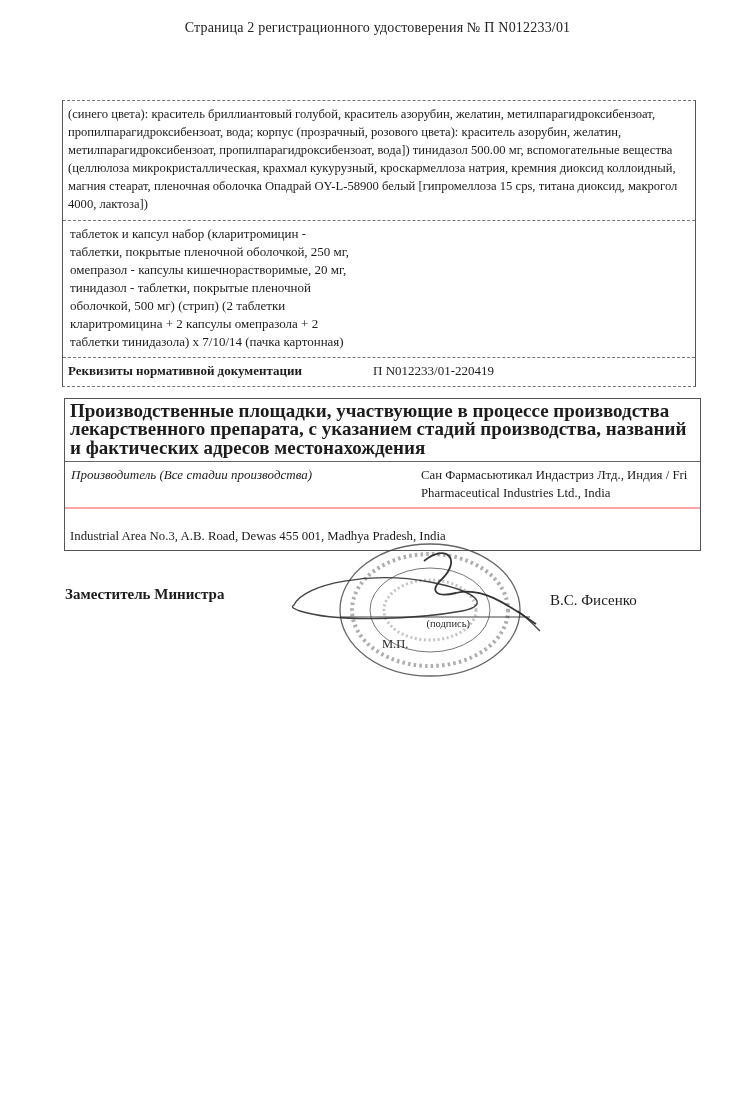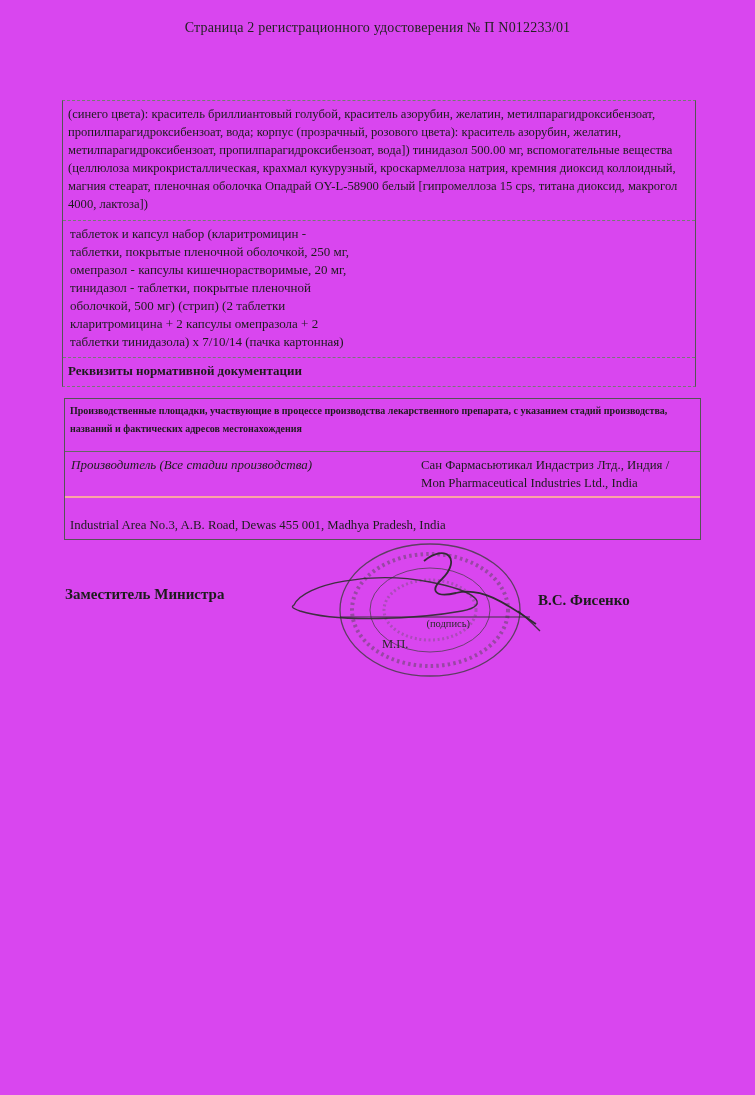--- a/index.html
+++ b/index.html
@@ -1,20 +1,20 @@
 <!DOCTYPE html>
 <html><head>
 <meta charset="utf-8">
 <style>
   html, body { margin:0; padding:0; background:#e8e8e8; }
   .page {
     position:relative;
     width:755px; height:1095px;
     margin:0 auto;
-    background:#d946ef;
+    background:#ffffff;
     font-family:"Liberation Serif", serif;
     color:#1c1c1c;
     overflow:hidden;
   }
   .doc-header {
     position:absolute; top:20px; left:0; width:100%;
     text-align:center; font-size:14px; letter-spacing:.2px;
     color:#222;
   }
   
@@ -42,22 +42,22 @@
     padding:4px 6px 6px 7px;
     box-sizing:border-box;
   }
   
   .table2 {
     position:absolute; left:64px; top:398px; width:637px;
     border:1px solid #555;
     box-sizing:border-box;
   }
   .t2-header {
-    font-weight:bold; font-size:10px; line-height:18.4px;
-    padding:3px 8px 12px 5px;
+    font-weight:bold; font-size:19px; line-height:18.4px;
+    padding:3px 8px 4px 5px;
     border-bottom:1px solid #666;
   }
   .t2-producer { display:grid; grid-template-columns:356px 1fr; border-bottom:2px solid #fca5a5; }
   .t2-producer-label {
     font-style:italic; font-size:13px; line-height:18px;
     padding:4px 6px; box-sizing:border-box;
   }
   .t2-producer-value {
     font-size:12.8px; line-height:18.2px;
     padding:4px 6px 4px 0; box-sizing:border-box;
@@ -66,22 +66,22 @@
     font-size:12.8px; line-height:17px;
     padding:3px 6px 5px 5px;
     margin-top:16px;
   }
   
   .sig-left {
     position:absolute; left:65px; top:586px;
     font-weight:bold; font-size:15px;
   }
   .sig-right {
-    position:absolute; left:538px; top:592px;
-    font-weight:bold; font-size:15px;
+    position:absolute; left:550px; top:592px;
+    font-weight:normal; font-size:15px;
   }
   .stamp-wrap {
     position:absolute; left:278px; top:531px; width:272px; height:156px;
     pointer-events:none;
   }
   .podpis-label {
     position:absolute; left:340px; top:618px; width:130px;
     text-align:right; font-size:10.5px; color:#2a2a2a;
   }
   .mp-label {
@@ -98,29 +98,30 @@
 
   <div class="table1">
     <div class="t1-continuation">(синего цвета): краситель бриллиантовый голубой, краситель азорубин, желатин, метилпарагидроксибензоат, пропилпарагидроксибензоат, вода; корпус (прозрачный, розового цвета): краситель азорубин, желатин, метилпарагидроксибензоат, пропилпарагидроксибензоат, вода]) тинидазол 500.00 мг, вспомогательные вещества (целлюлоза микрокристаллическая, крахмал кукурузный, кроскармеллоза натрия, кремния диоксид коллоидный, магния стеарат, пленочная оболочка Опадрай OY-L-58900 белый [гипромеллоза 15 cps, титана диоксид, макрогол 4000, лактоза])</div>
 
     <div class="t1-row with-sep">
       <div class="t1-value">таблеток и капсул набор (кларитромицин - таблетки, покрытые пленочной оболочкой, 250 мг, омепразол - капсулы кишечнорастворимые, 20 мг, тинидазол - таблетки, покрытые пленочной оболочкой, 500 мг) (стрип) (2 таблетки кларитромицина + 2 капсулы омепразола + 2 таблетки тинидазола) x 7/10/14 (пачка картонная)</div>
     </div>
 
     <div class="t1-row">
       <div class="t1-label">Реквизиты нормативной документации</div>
+      <div class="t1-value">П N012233/01-220419</div>
     </div>
   </div>
 
   <div class="table2">
     <div class="t2-header">Производственные площадки, участвующие в процессе производства лекарственного препарата, с указанием стадий производства, названий и фактических адресов местонахождения</div>
 
     <div class="t2-producer">
       <div class="t2-producer-label">Производитель (Все стадии производства)</div>
-      <div class="t2-producer-value">Сан Фармасьютикал Индастриз Лтд., Индия / Mon Pharmaceutical Industries Ltd., India</div>
+      <div class="t2-producer-value">Сан Фармасьютикал Индастриз Лтд., Индия / Fri Pharmaceutical Industries Ltd., India</div>
     </div>
 
     <div class="t2-address">Industrial Area No.3, A.B. Road, Dewas 455 001, Madhya Pradesh, India</div>
   </div>
 
   <div class="sig-left">Заместитель Министра</div>
 
   <div class="sig-right">В.С. Фисенко</div>
 
   <div class="stamp-wrap">

